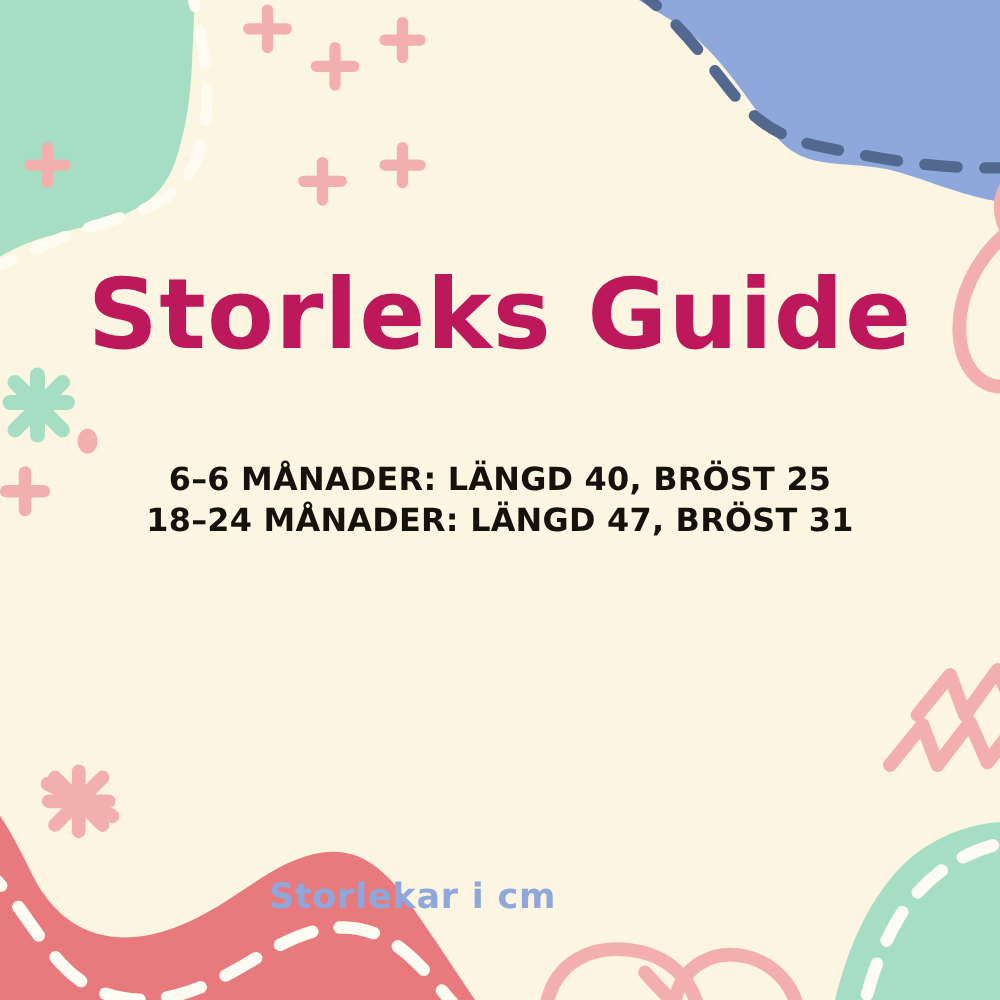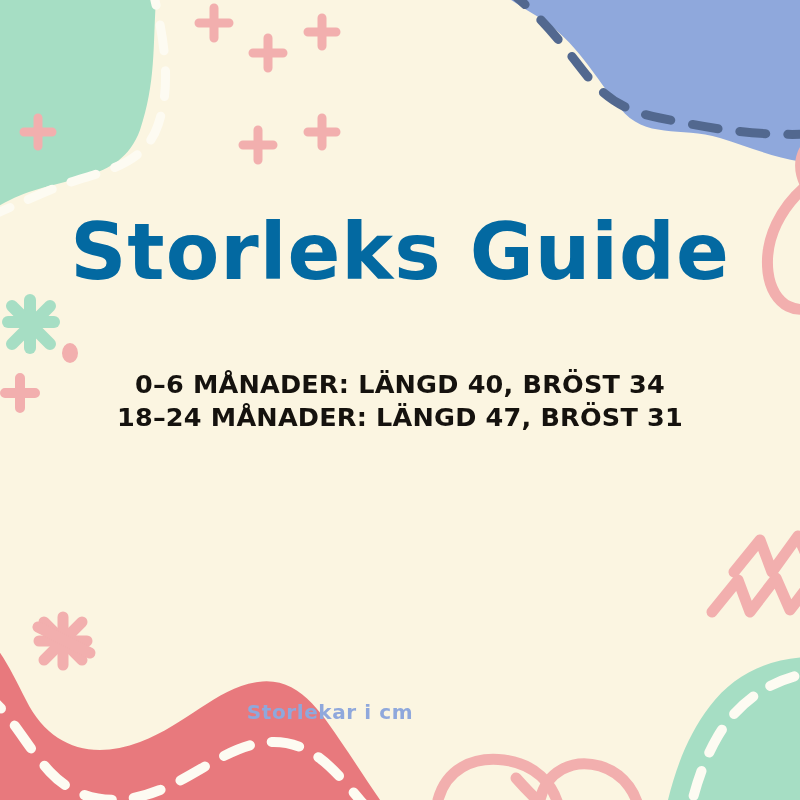--- a/index.html
+++ b/index.html
@@ -34,21 +34,21 @@
   .title {
     position: absolute;
     top: 158px;
     left: 0;
     width: 800px;
     text-align: center;
     font-family: "DejaVu Sans", sans-serif;
     font-weight: bold;
     font-size: 78px;
     letter-spacing: 1px;
-    color: #0369a1;
+    color: #be185d;
     line-height: 1.1;
     white-space: nowrap;
   }
   .size-list {
     position: absolute;
     top: 368px;
     left: 0;
     width: 800px;
     text-align: center;
   }
@@ -62,21 +62,21 @@
     white-space: nowrap;
   }
   .footer-note {
     position: absolute;
     top: 700px;
     left: 0;
     width: 660px;
     text-align: center;
     font-family: "DejaVu Sans", sans-serif;
     font-weight: bold;
-    font-size: 20px;
+    font-size: 28px;
     letter-spacing: 0.6px;
     color: #8FA8DC;
     white-space: nowrap;
   }
 </style>
 </head>
 <body>
 
 <div id="poster">
 
@@ -150,20 +150,20 @@
       <path d="M 516,778 C 532,796 548,812 566,824"></path>
     </g>
 
   </svg>
 
   <div id="content-layer">
 
     <h1 class="title">Storleks Guide</h1>
 
     <div class="size-list">
-      <div class="size-line">0–6 MÅNADER: LÄNGD 40, BRÖST 34</div>
+      <div class="size-line">6–6 MÅNADER: LÄNGD 40, BRÖST 25</div>
       <div class="size-line">18–24 MÅNADER: LÄNGD 47, BRÖST 31</div>
     </div>
 
     <div class="footer-note">Storlekar i cm</div>
 
   </div>
 </div>
 
 </body></html>

